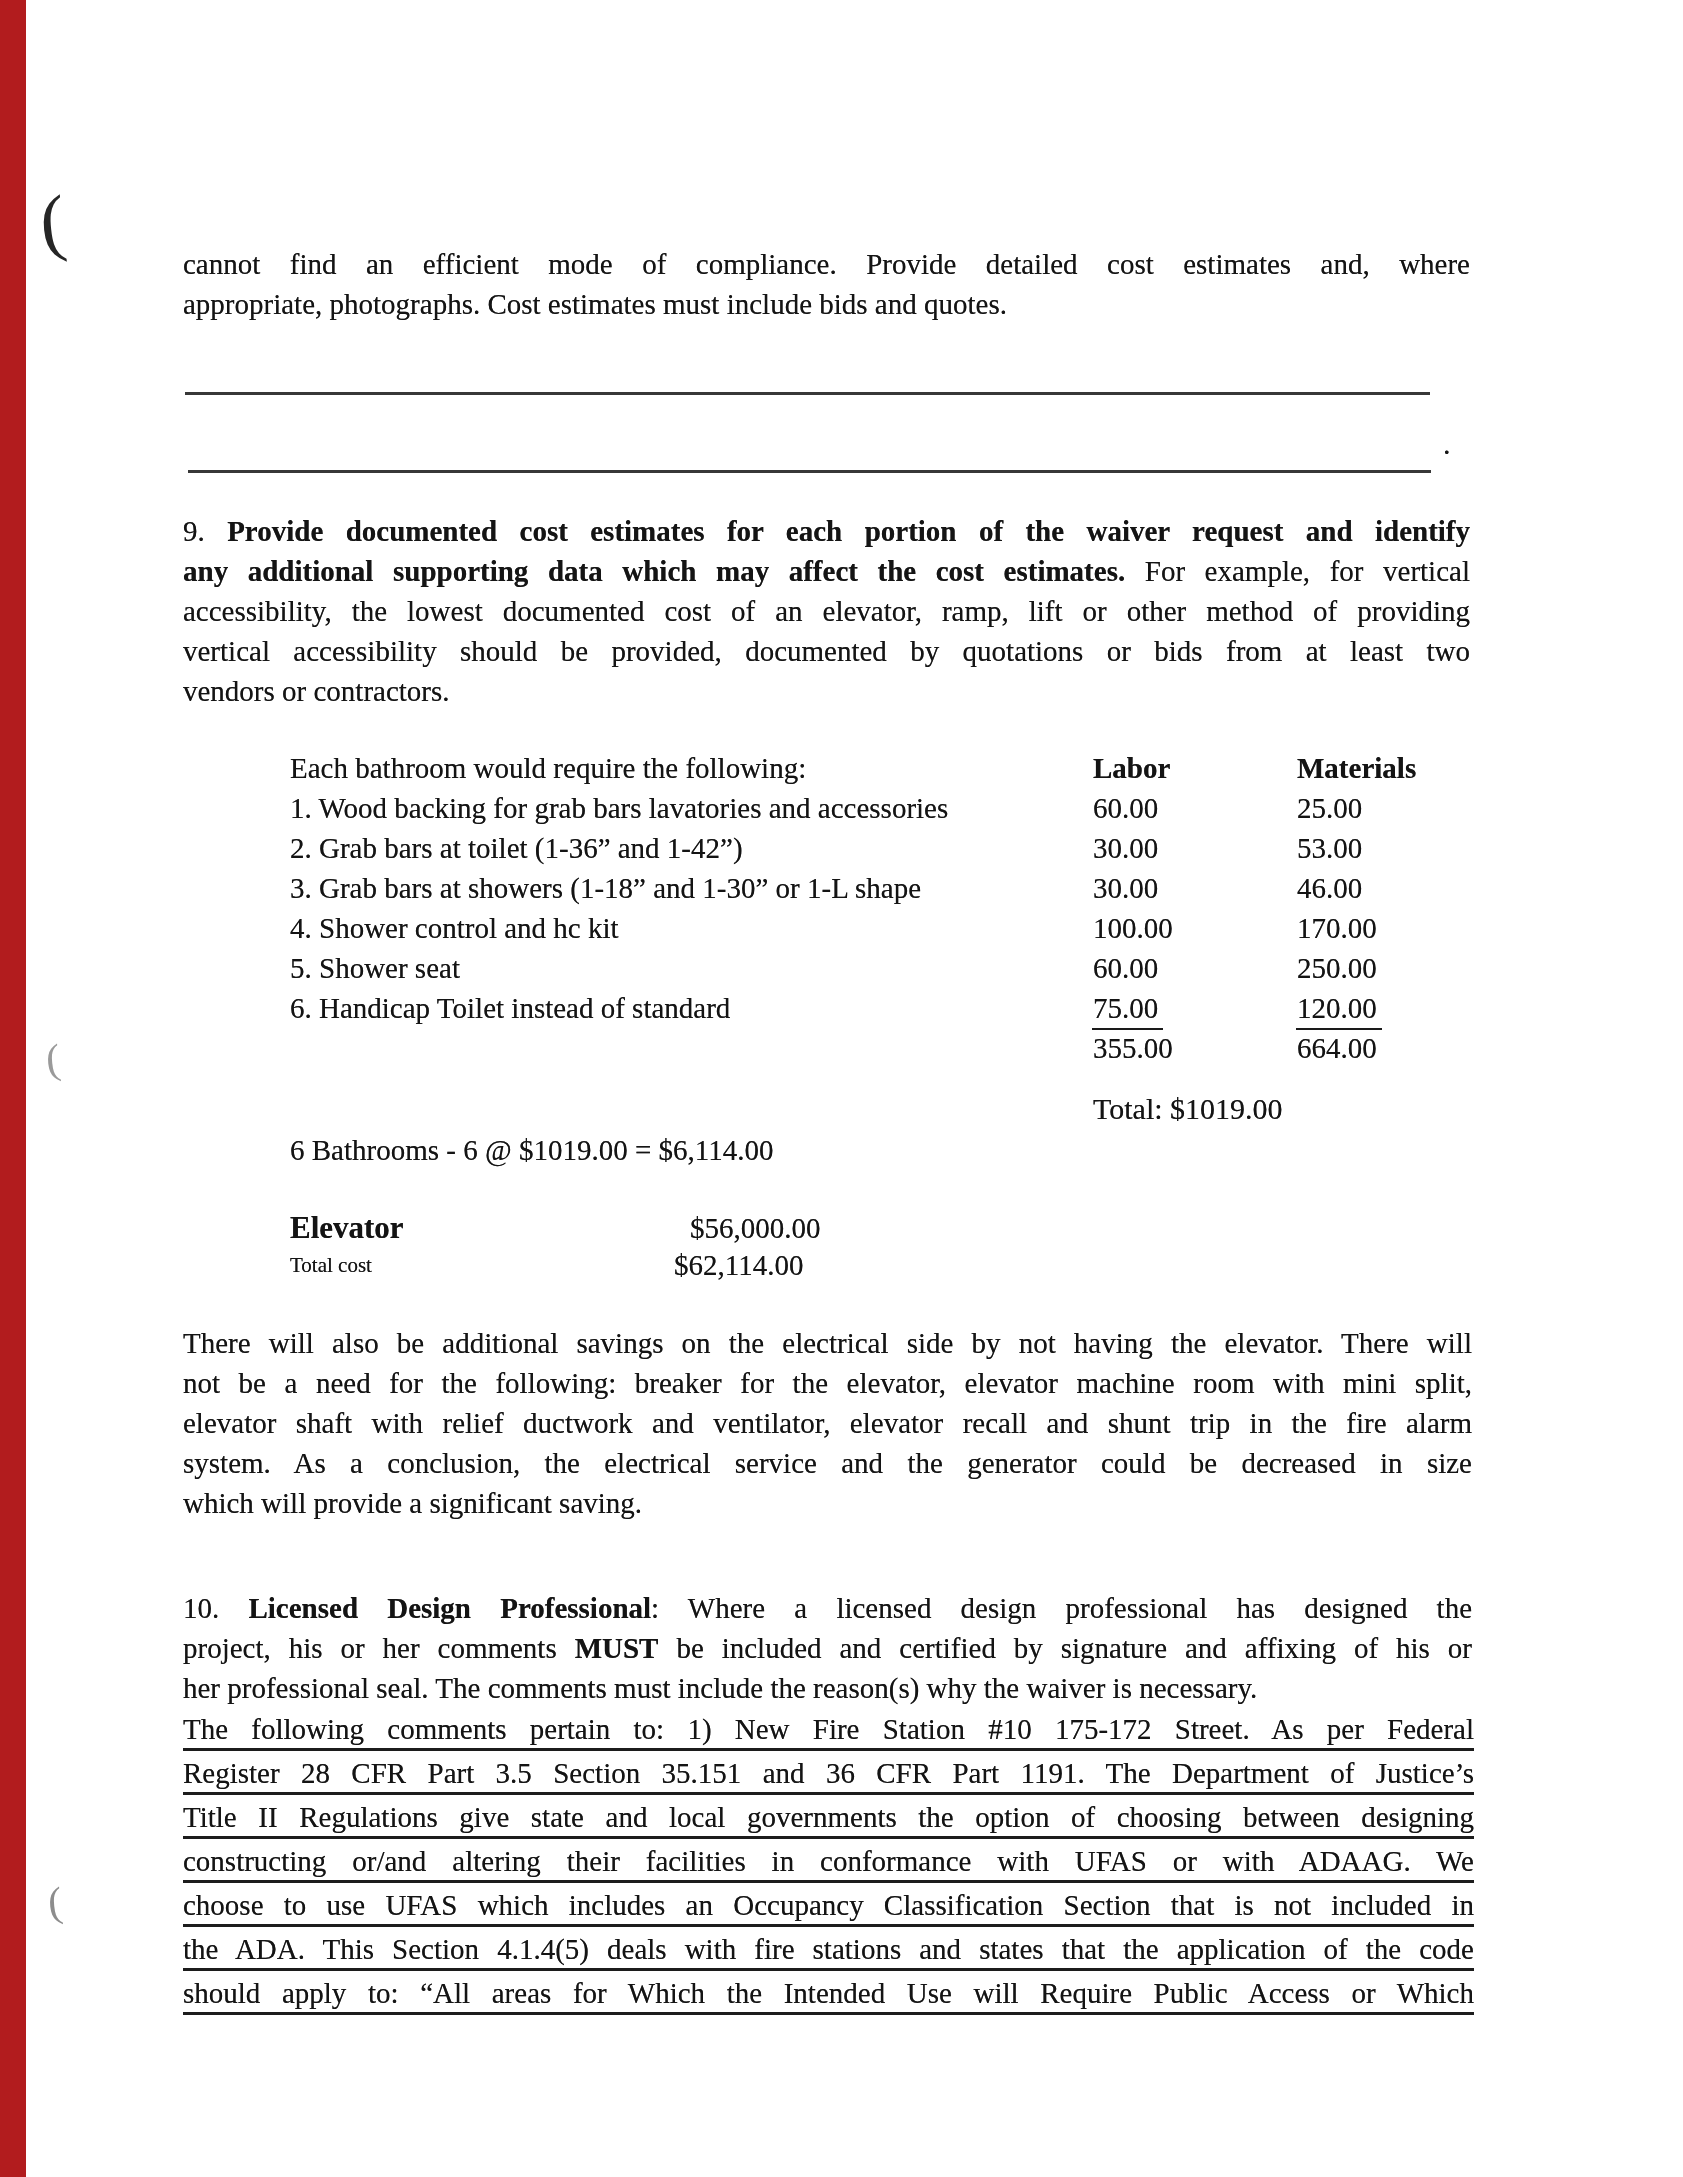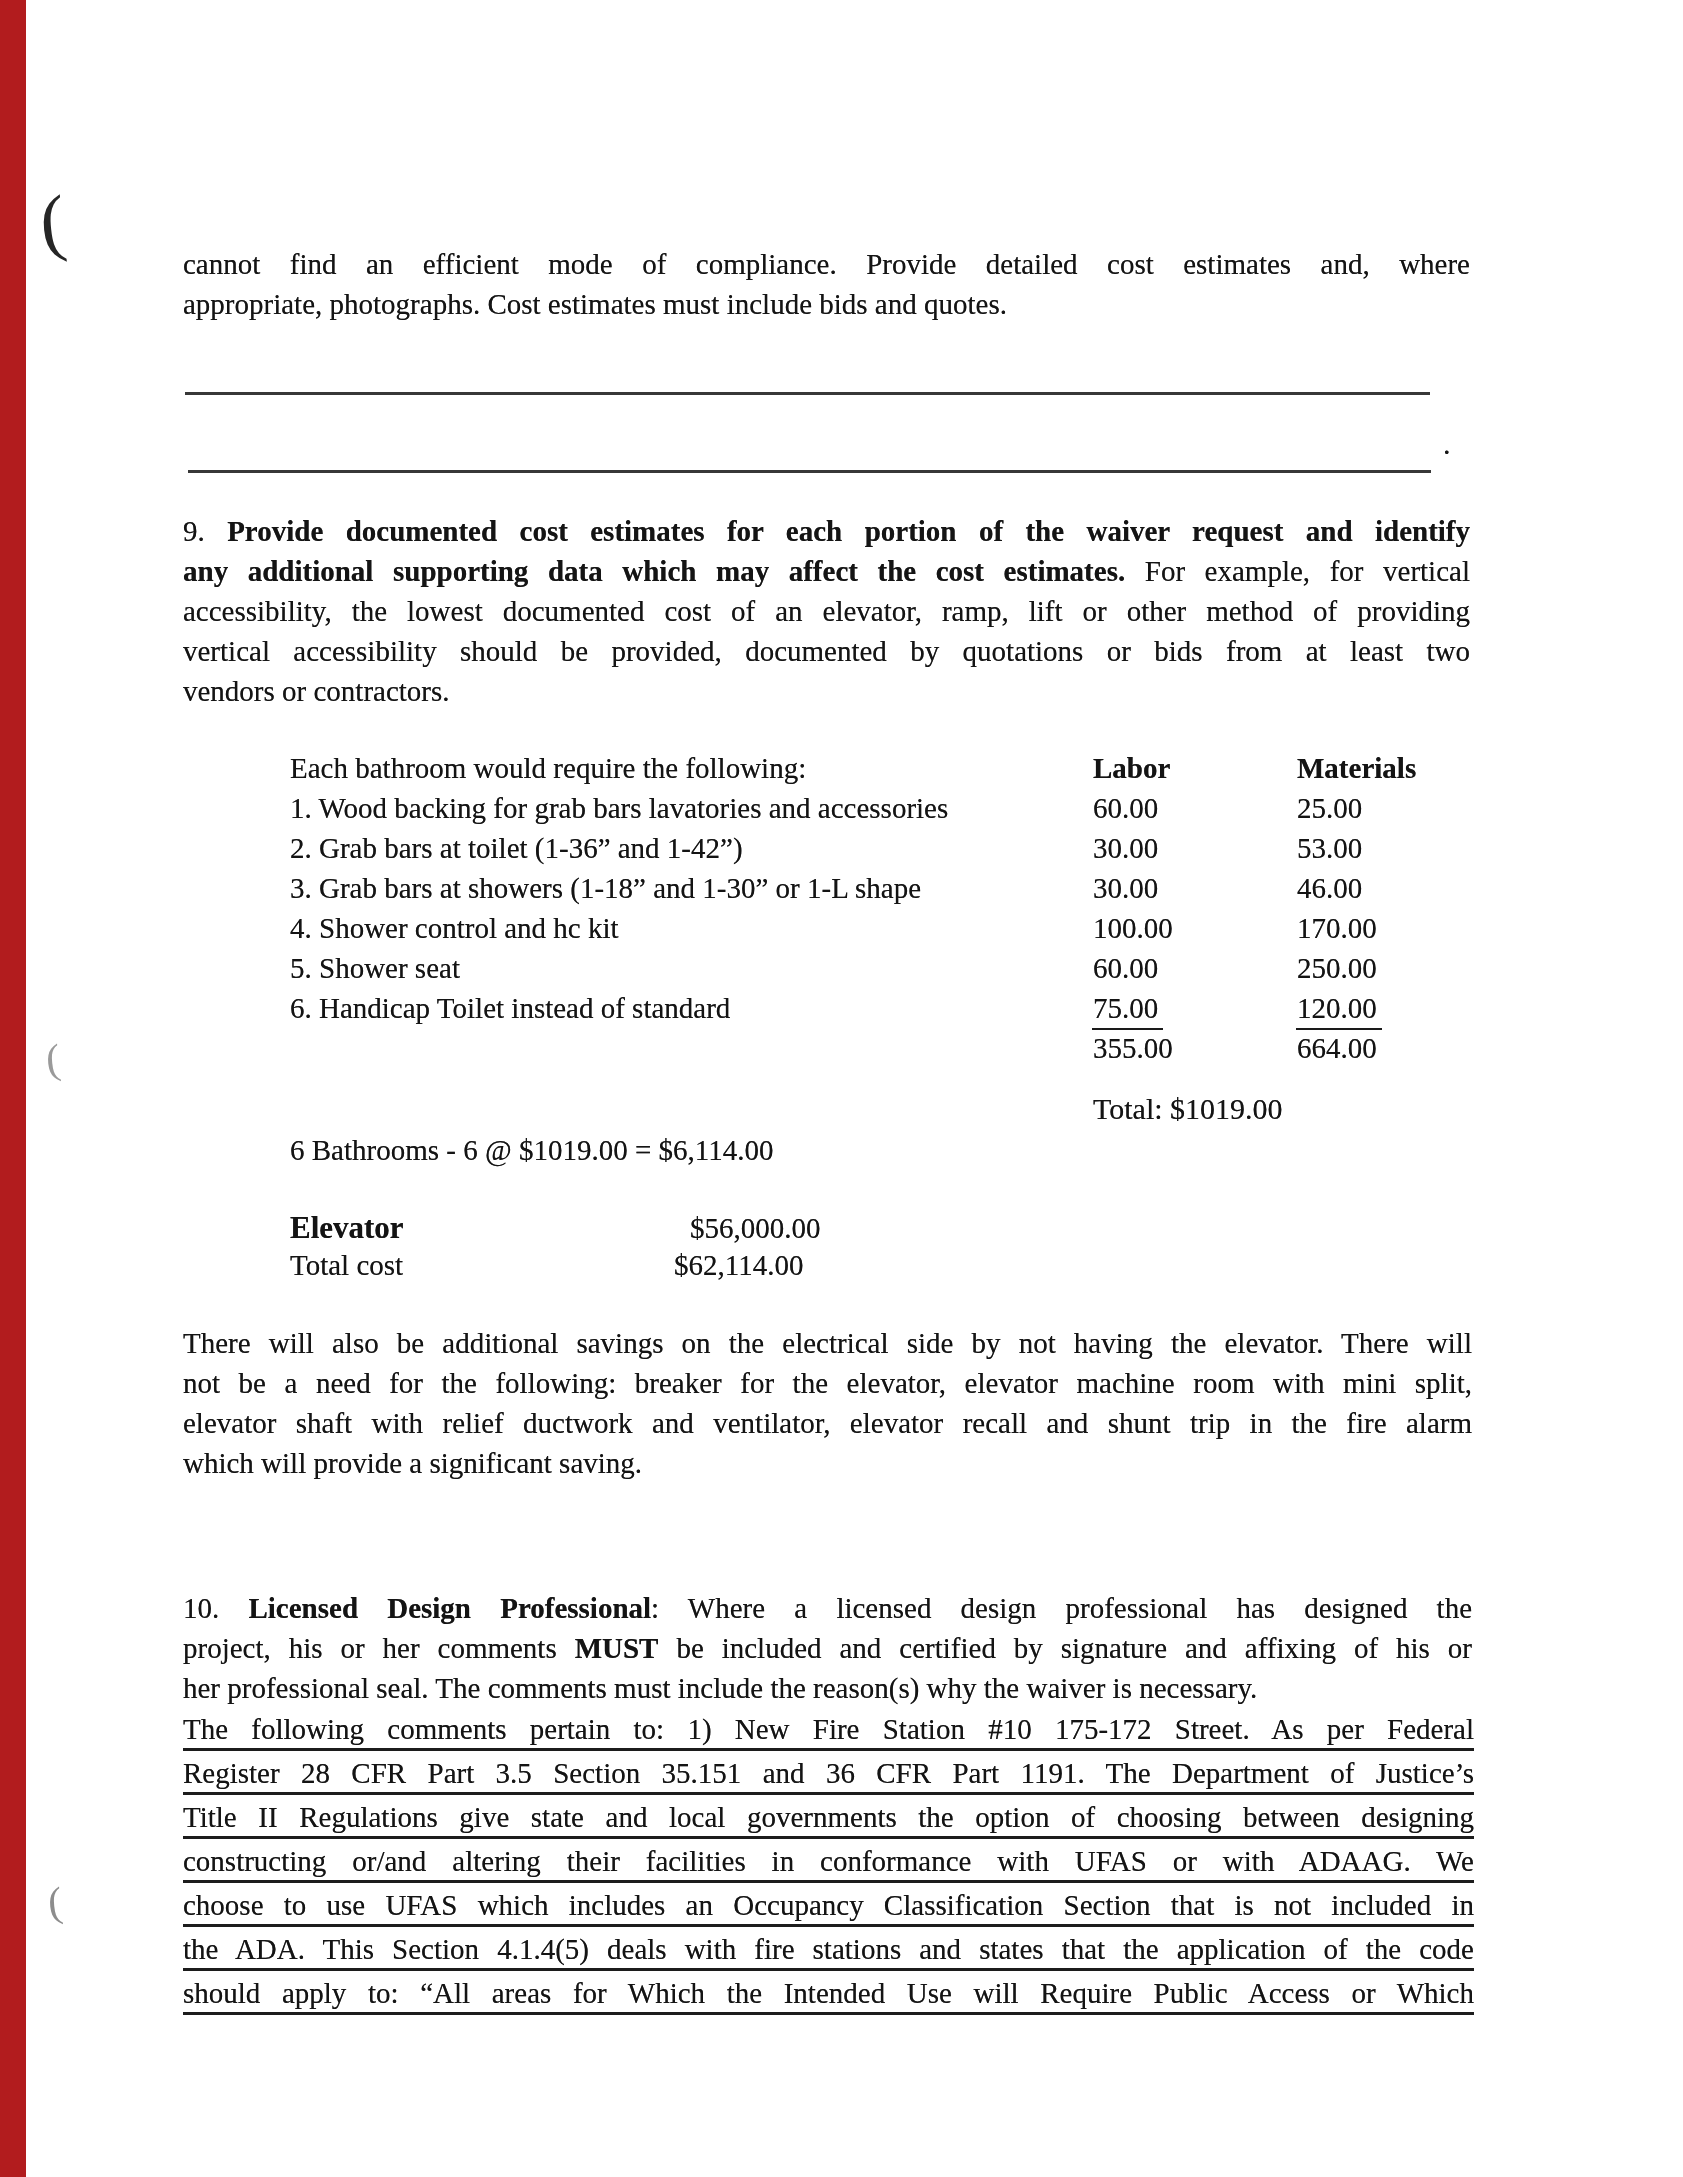--- a/index.html
+++ b/index.html
@@ -54,21 +54,21 @@
   .c-desc{position:absolute;left:0;}
   .c-labor{position:absolute;left:803px;}
   .c-mat{position:absolute;left:1007px;}
   .u-num{border-bottom:2.5px solid #1a1a1a;padding:0 5px 3px 1px;margin-left:-1px;}
 
   .total-line{position:absolute;left:1093px;top:1089px;font-size:30px;line-height:40px;}
   .bathrooms-line{position:absolute;left:290px;top:1130px;font-size:29px;line-height:40px;}
   .elev-label{position:absolute;left:290px;top:1208px;font-size:31px;line-height:40px;font-weight:bold;}
   .elev-value{position:absolute;left:690px;top:1208px;font-size:29px;line-height:40px;
     text-decoration-thickness:2.5px;text-underline-offset:7px;text-decoration-color:#1a1a1a;}
-  .tc-label{position:absolute;left:290px;top:1245px;font-size:29px;line-height:40px;}
+  .tc-label{position:absolute;left:290px;top:1245px;font-size:21px;line-height:40px;}
   .tc-value{position:absolute;left:674px;top:1245px;font-size:29px;line-height:40px;}
 </style>
 </head>
 <body>
 
 <div class="page">
 
   <div class="red-stripe"></div>
 
   <span class="paren paren-top">(</span>
@@ -141,20 +141,21 @@
 
   <div class="elev-label">Elevator</div>
   <div class="elev-value">$56,000.00</div>
   <div class="tc-label">Total cost</div>
   <div class="tc-value">$62,114.00</div>
 
   <div class="block electrical">
       <div class="line"><span>There will also be additional savings on the electrical side by not having the elevator.  There will</span></div>
       <div class="line"><span>not be a need for the following: breaker for the elevator, elevator machine room with mini split,</span></div>
       <div class="line"><span>elevator shaft with relief ductwork and ventilator, elevator recall and shunt trip in the fire alarm</span></div>
+      <div class="line"><span>system.  As a conclusion, the electrical service and the generator could be decreased in size</span></div>
       <div class="line last"><span>which will provide a significant saving.</span></div>
     </div>
 
   <div class="block item10">
       <div class="line"><span>10. </span><span class="b">Licensed Design Professional</span><span>: Where a licensed design professional has designed the</span></div>
       <div class="line"><span>project, his or her comments </span><span class="b">MUST</span><span> be included and certified by signature and affixing of his or</span></div>
       <div class="line last"><span>her professional seal. The comments must include the reason(s) why the waiver is necessary.</span></div>
     </div>
 
   <div class="block comments">

